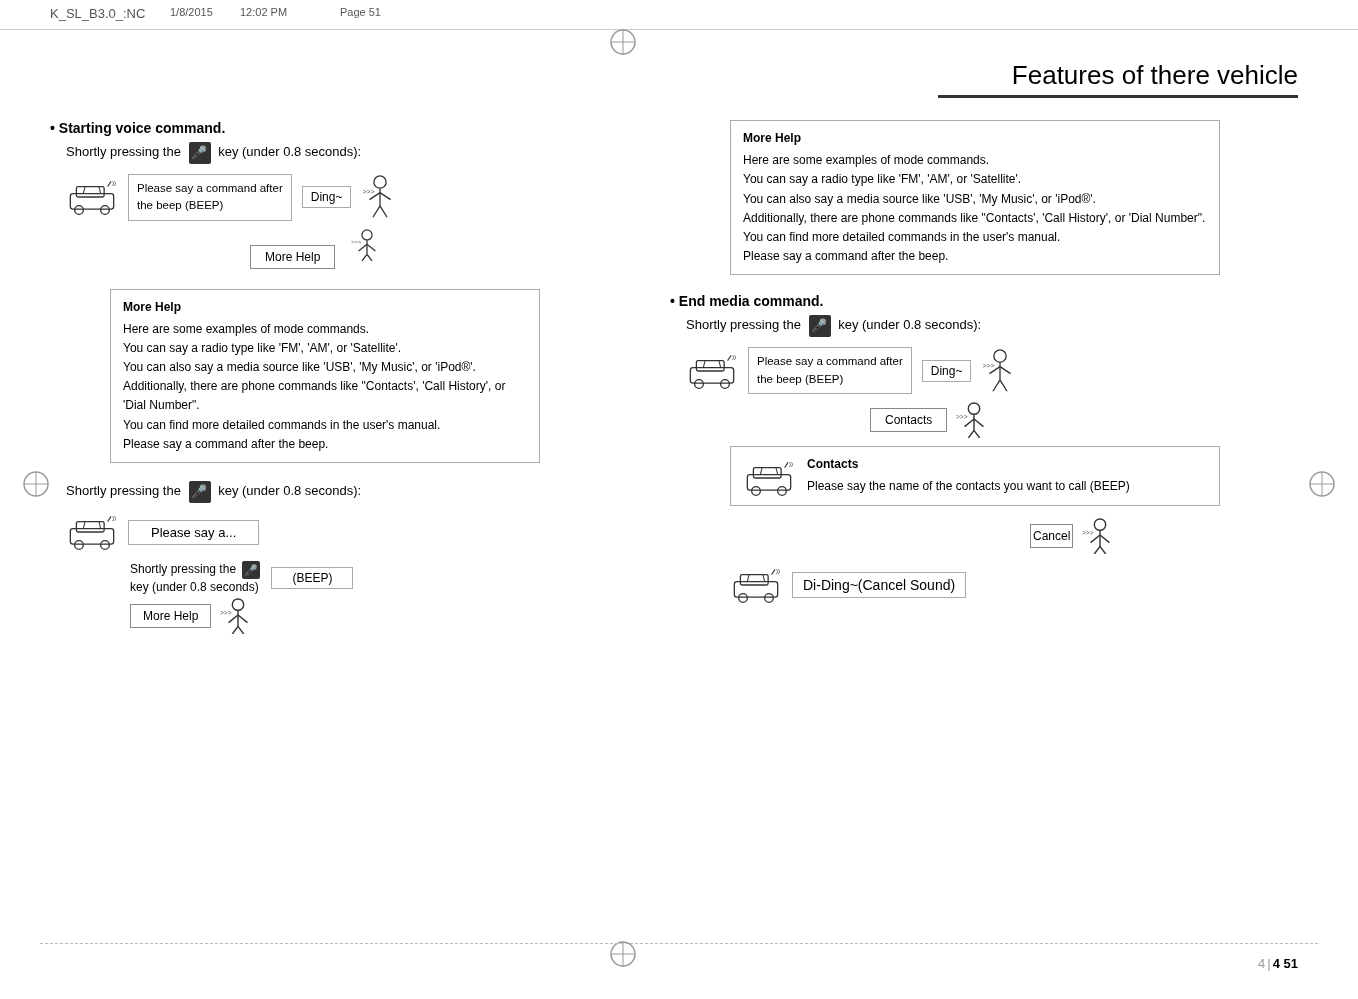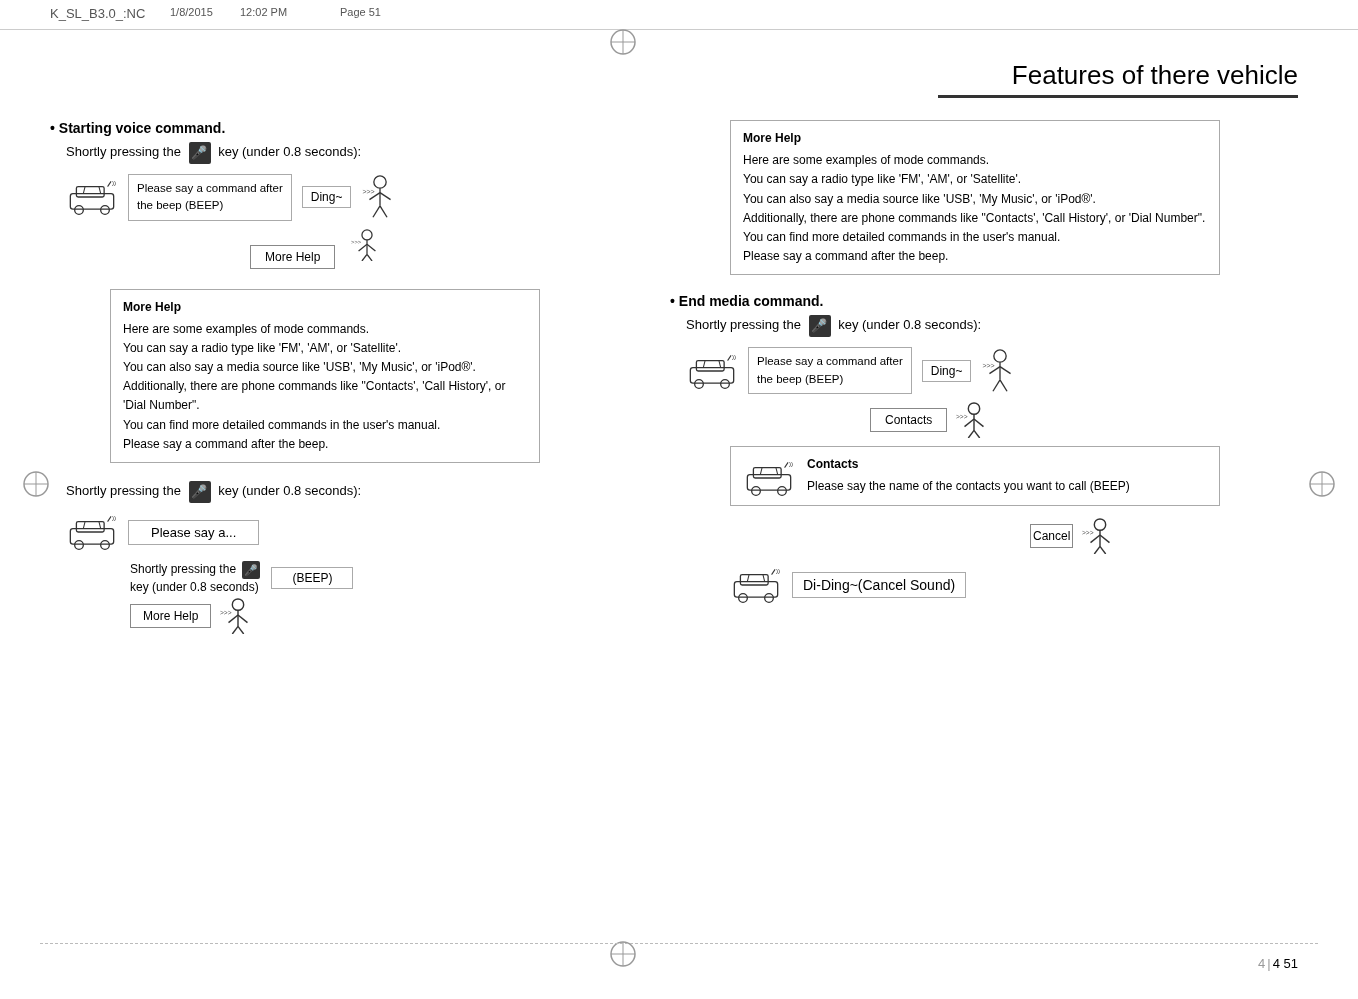--- a/index.html
+++ b/index.html
@@ -322,14 +322,14 @@
       <div style="border:1px solid #aaa;padding:4px 10px;font-size:14px;">Di-Ding~(Cancel Sound)</div>
     </div>
 
   </div>
 
 </div>
 
 <div style="position:absolute;bottom:55px;left:40px;right:40px;border-top:1px dashed #bbb;"></div>
 
 <div style="position:absolute;bottom:28px;right:60px;font-size:13px;">
-  <span style="color:#999;">4</span><span style="margin:0 2px;color:#999;">|</span><span style="font-weight:normal;">4 51</span>
+  <span style="color:#999;">4</span><span style="margin:0 2px;color:#999;">|</span><span style="font-weight:bold;">4 51</span>
 </div>
 
 </body></html>

